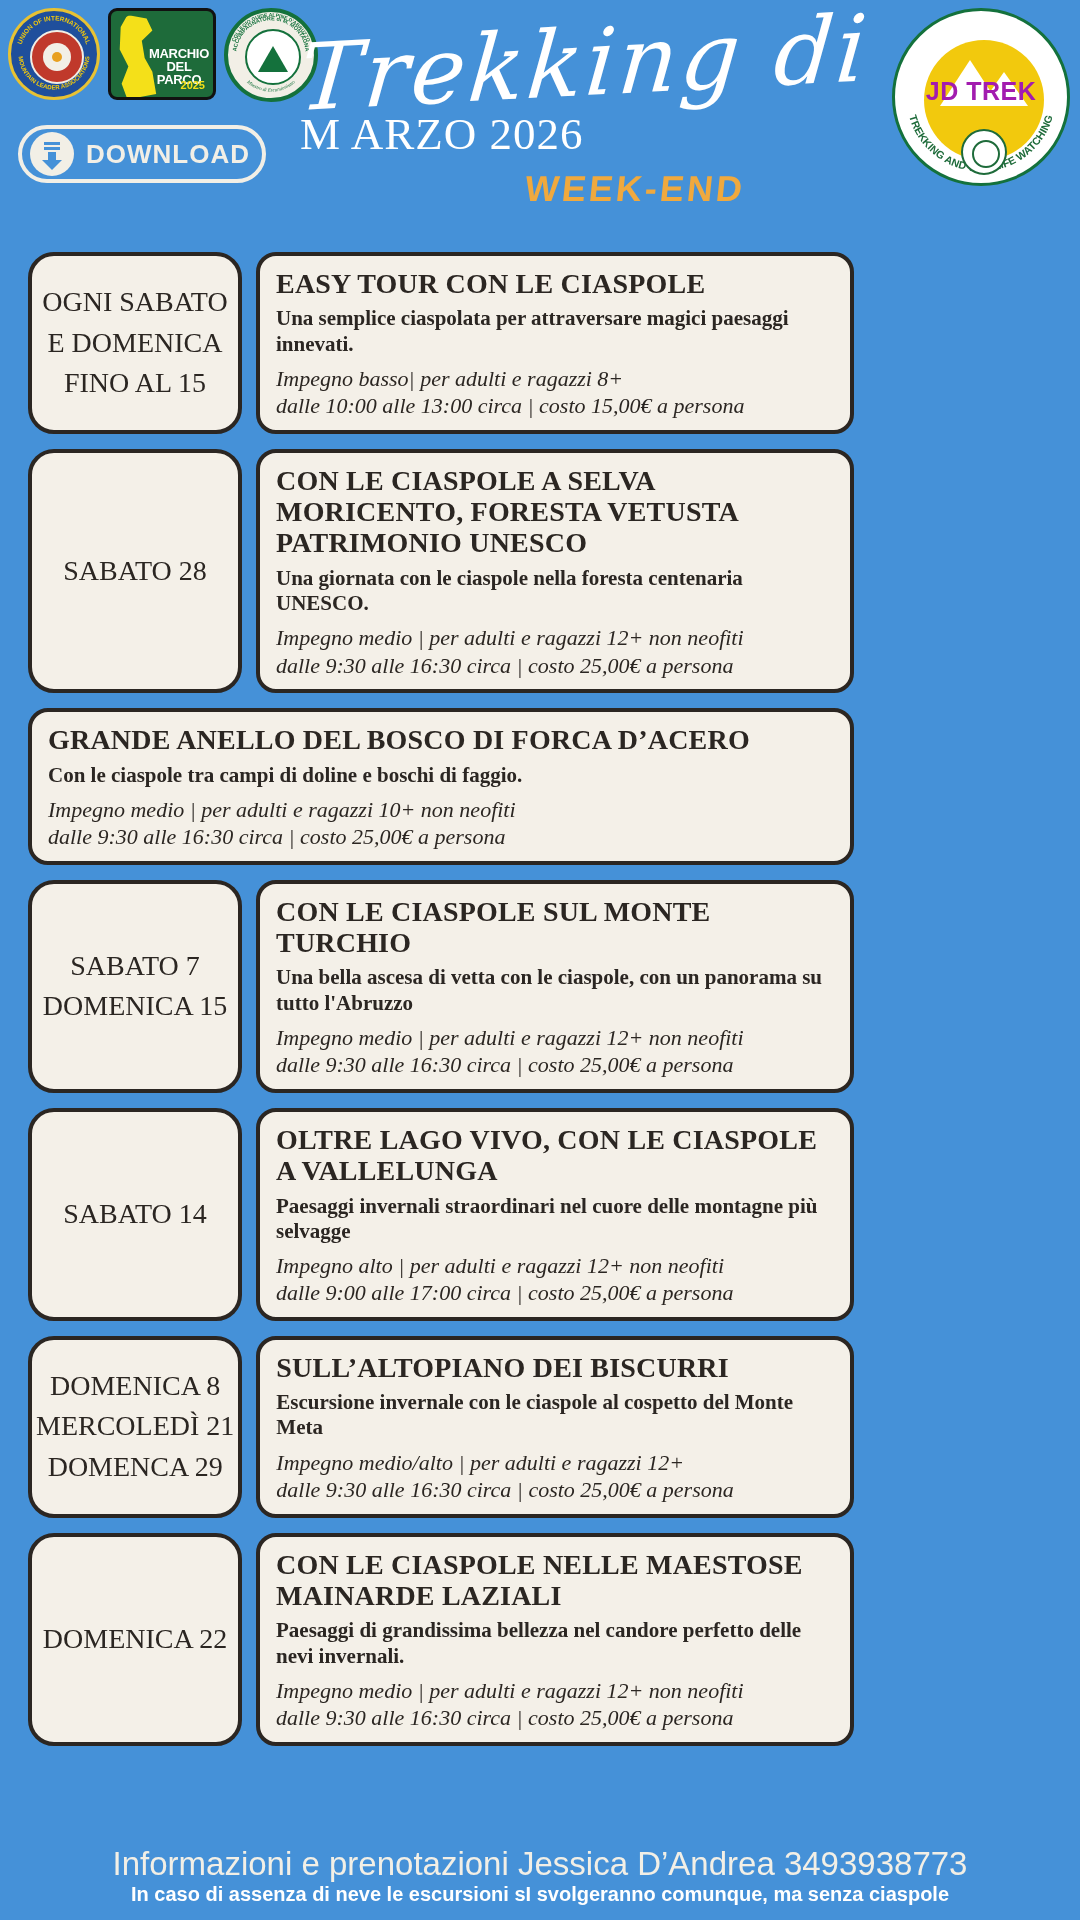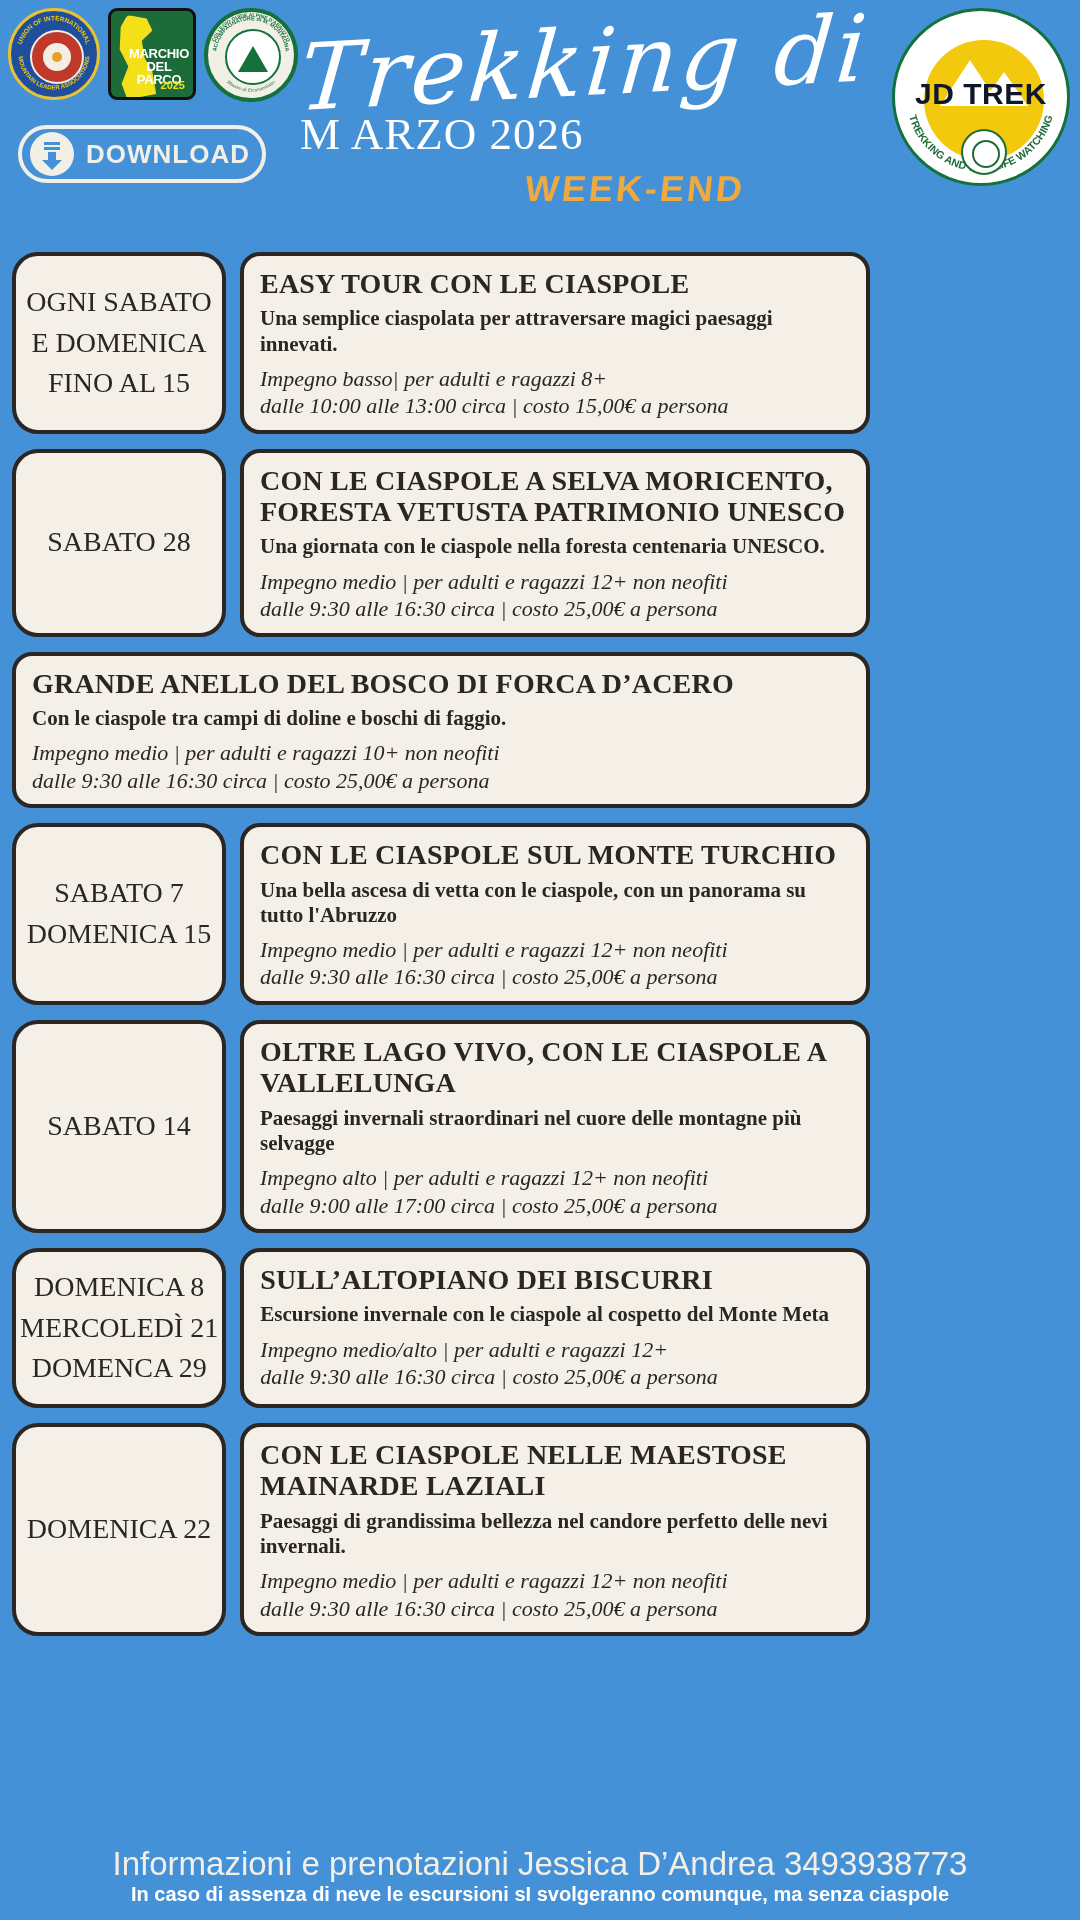--- a/index.html
+++ b/index.html
@@ -23,21 +23,21 @@
     background: #1f4f9c; border: 3px solid #e8c233; position: relative; }
   .logo-uimla .inner { position: absolute; left: 19px; top: 19px; width: 54px; height: 54px;
     border-radius: 50%; background: #c0392b; border: 2px solid #f2efe6; }
   .logo-uimla .flower { position: absolute; left: 32px; top: 32px; width: 28px; height: 28px;
     border-radius: 50%; background: #f2efe6; }
   .logo-uimla .flower:after { content:""; position:absolute; left:9px; top:9px; width:10px; height:10px;
     border-radius:50%; background:#e8a020; }
   .logo-uimla .circle-txt { position:absolute; inset:0; }
 
   
-  .logo-parco { width: 88px; height: 92px; border-radius: 9px;
+  .logo-parco { width: 108px; height: 92px; border-radius: 9px;
     background: #1e6b3a; border: 3px solid #111; position: relative; overflow: hidden; }
   .logo-parco .bear { position:absolute; left:2px; top:4px; width:48px; height:86px;
     background:#f4e019; border-radius: 40% 20% 10% 10%; clip-path: polygon(30% 0,70% 4%,82% 18%,60% 30%,66% 50%,82% 66%,90% 92%,30% 98%,18% 80%,32% 60%,14% 40%,16% 14%); }
   .logo-parco .pk-txt { position:absolute; right:3px; top:36px; width:62px;
     color:#fff; font-family:"Liberation Sans", sans-serif; font-weight:bold;
     font-size:13px; line-height:13px; text-align:center; letter-spacing:-0.3px; }
   .logo-parco .pk-year { position:absolute; right:8px; bottom:6px;
     color:#f4e019; font-family:"Liberation Sans", sans-serif; font-weight:bold; font-size:11px; }
 
   
@@ -52,21 +52,21 @@
   
   .logo-jd { position: absolute; right: 10px; top: 8px; width: 178px; height: 178px;
     border-radius: 50%; background: #fff; border: 3px solid #14713c; }
   .logo-jd .jd-yellow { position:absolute; left:29px; top:29px; width:120px; height:120px;
     border-radius:50%; background:#f2c90d; overflow:hidden; }
   .logo-jd .mtn { position:absolute; left:16px; top:20px; width:0; height:0;
     border-left:30px solid transparent; border-right:30px solid transparent; border-bottom:46px solid #fff; }
   .logo-jd .mtn2 { position:absolute; left:56px; top:32px; width:0; height:0;
     border-left:24px solid transparent; border-right:24px solid transparent; border-bottom:34px solid #fff; }
   .logo-jd .jd-txt { position:absolute; left:0; right:0; top:66px; text-align:center;
-    font-family:"Liberation Sans", sans-serif; font-weight:bold; font-size:30px; color:#0f172a; letter-spacing:0.5px; }
+    font-family:"Liberation Sans", sans-serif; font-weight:bold; font-size:25px; color:#a21caf; letter-spacing:0.5px; }
   .logo-jd .jd-seal { position:absolute; left:66px; top:118px; width:46px; height:46px;
     border-radius:50%; background:#fff; border:2px solid #1e6b3a; }
   .logo-jd .jd-seal:after { content:""; position:absolute; left:9px; top:9px; width:24px; height:24px;
     border-radius:50%; border:2px solid #1e6b3a; }
   .logo-jd .arcjd { position:absolute; inset:0; }
 
   
   .download-btn { position:absolute; left: 18px; top: 125px; width: 248px; height: 58px;
     border: 4px solid #f2efe6; border-radius: 29px; display:flex; align-items:center; gap:12px;
     padding-left: 8px; background: transparent; }
@@ -84,21 +84,21 @@
   .title-script { position:absolute; left: 300px; top: 10px; font-size: 92px; color:#ffffff;
     font-family:"DejaVu Serif", serif; font-style: italic; font-weight: 400;
     letter-spacing: 3px; transform: rotate(-3deg) skewX(-8deg); white-space: nowrap; }
   .title-month { position:absolute; left: 300px; top: 108px; font-size: 45px; color:#ffffff;
     font-family:"Liberation Serif", serif; letter-spacing: 1px; }
   .weekend { position:absolute; left: 525px; top: 168px; font-size: 36px; color:#f0a93e;
     font-family:"Liberation Sans", sans-serif; font-weight:bold; letter-spacing: 3px;
     transform: skewX(-6deg); }
 
   
-  .rows { position:absolute; left:0; top:252px; width:882px; padding: 0 12px; }
+  .rows { position:absolute; left:0; top:252px; width:882px; padding: 0 28px; }
   .row { display:flex; gap: 14px; margin-bottom: 15px; align-items: stretch; }
 
   .date-box {
     flex: 0 0 214px;
     background:#f4f0e8; border: 4px solid #2b2622; border-radius: 26px;
     display:flex; flex-direction:column; align-items:center; justify-content:center;
     text-align:center; padding: 8px 4px;
     font-family:"Liberation Serif", serif; font-size: 28px; color:#2b2622; line-height: 1.45;
   }
   .date-box .dline { display:block; white-space: nowrap; }

